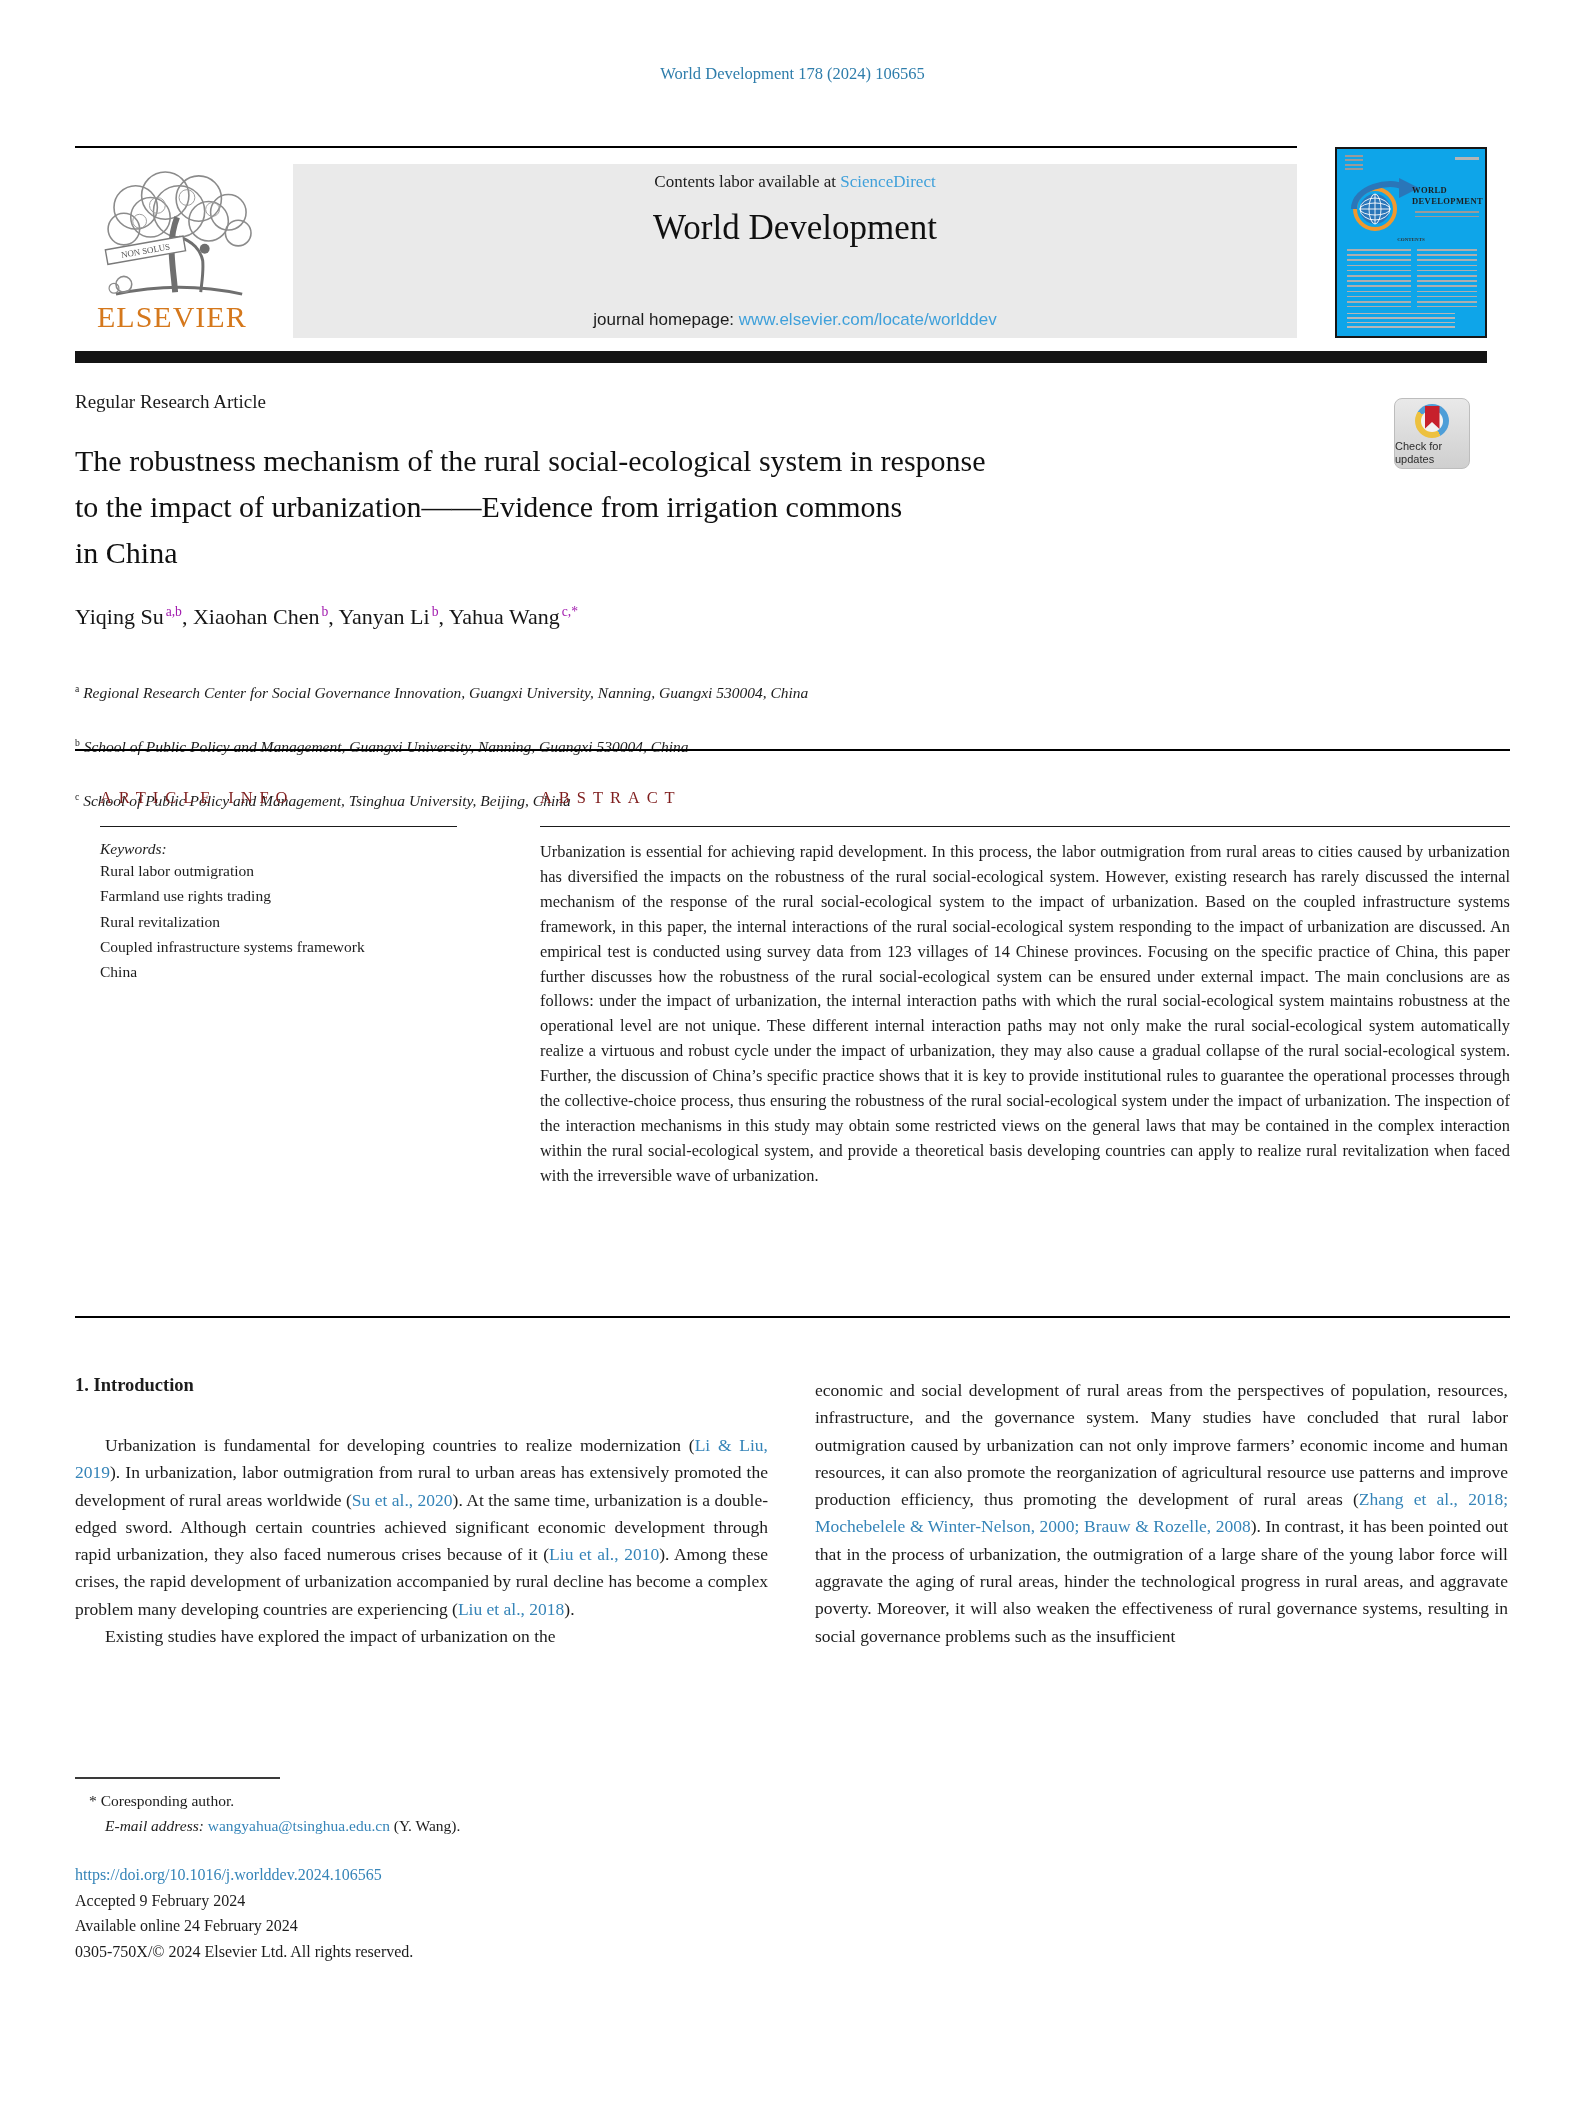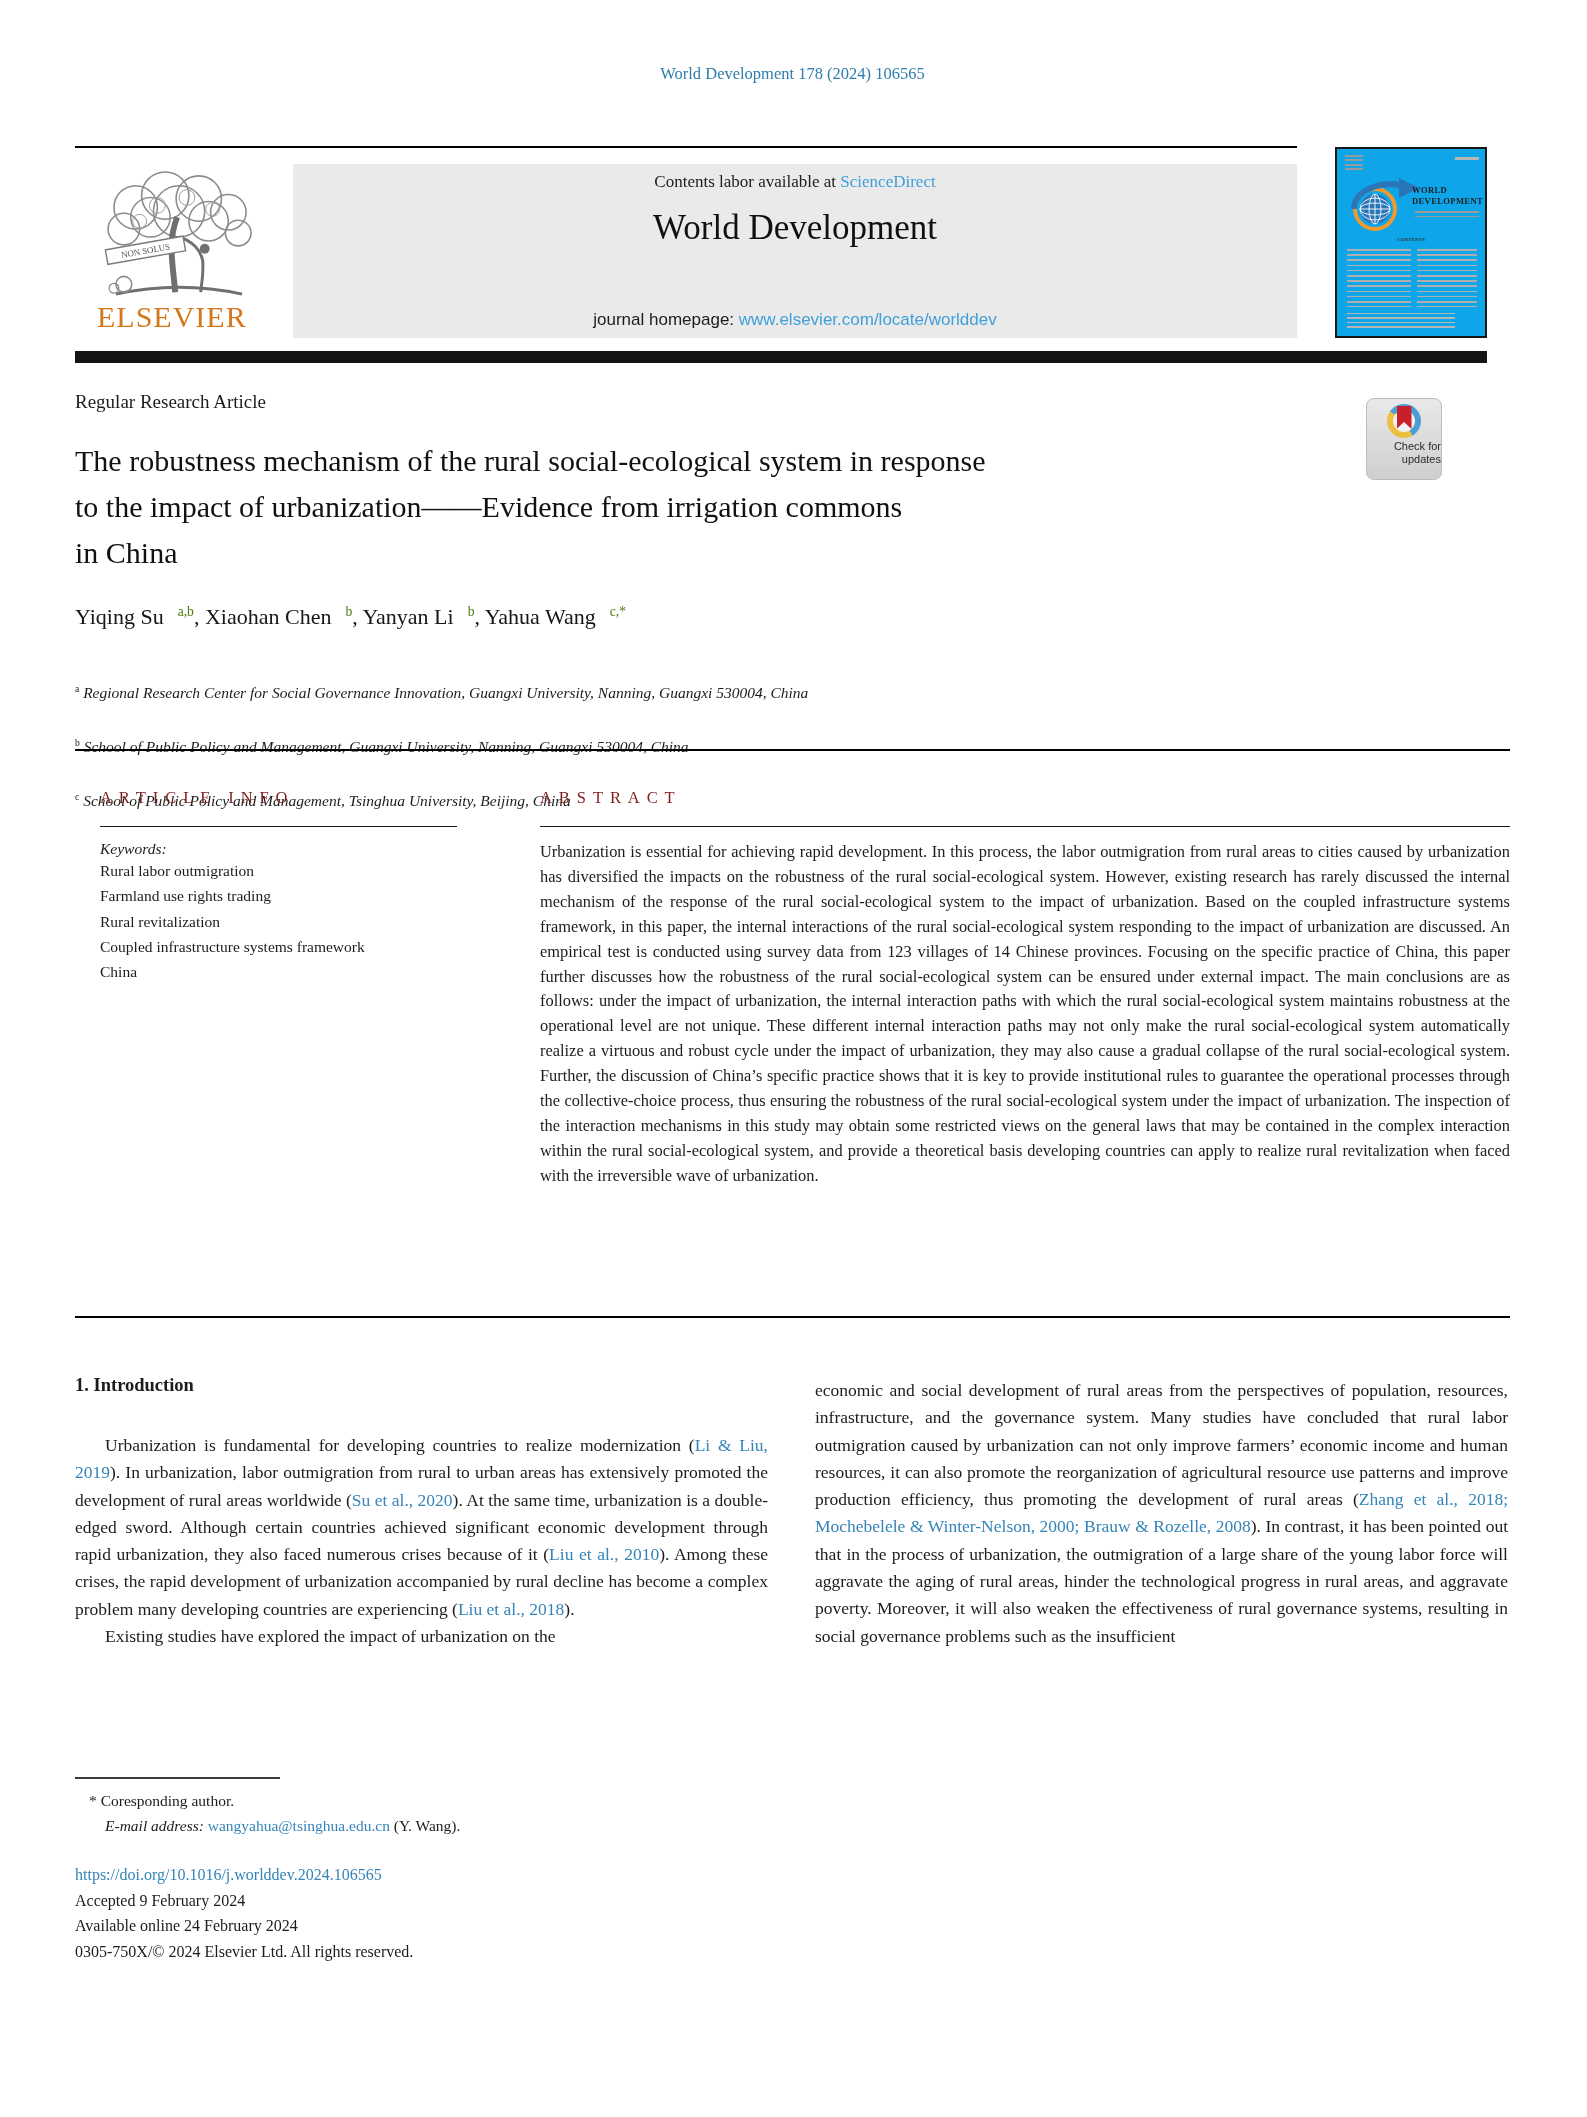--- a/index.html
+++ b/index.html
@@ -44,36 +44,36 @@
   .cov-list-r{position:absolute;left:80px;top:100px;width:60px;height:58px;
               background:repeating-linear-gradient(#aeaeae 0 1.6px,transparent 1.6px 5.2px);}
   .cov-foot{position:absolute;left:10px;top:164px;width:108px;height:15px;
             background:repeating-linear-gradient(#b6b6b6 0 1.5px,transparent 1.5px 4.4px);}
 
   
   .category{position:absolute;top:391px;left:75px;font-size:19px;}
   .title{position:absolute;top:438px;left:75px;width:1280px;margin:0;font-weight:normal;
          font-size:30px;line-height:46px;color:#111;}
   .title .tl{display:block;}
-  .badge{position:absolute;left:1366px;top:398px;width:76px;height:82px;border-radius:8px;
+  .badge{position:absolute;left:1394px;top:398px;width:76px;height:71px;border-radius:8px;
          background:linear-gradient(#e9e9e9,#cfcfcf);border:1px solid #bdbdbd;box-sizing:border-box;
-         text-align:right;cursor:pointer;}
+         text-align:left;cursor:pointer;}
   .ring{position:relative;width:34px;height:34px;margin:5px auto 0;border-radius:50%;
         background:conic-gradient(#4d9ed8 0 150deg,#edc13f 150deg 305deg,#4d9ed8 305deg 360deg);}
   .ring-in{position:absolute;left:6px;top:6px;width:22px;height:22px;border-radius:50%;background:#f2f2f2;}
   .bm{position:absolute;left:50%;top:2px;width:15px;height:23px;margin-left:-7.5px;background:#c7202c;
       clip-path:polygon(0 0,100% 0,100% 100%,50% 70%,0 100%);}
   .badge-txt{margin-top:2px;font-family:"Liberation Sans",sans-serif;font-size:11px;line-height:13px;color:#2b2b2b;}
 
   .authors{position:absolute;top:604px;left:75px;font-size:22px;color:#161616;}
   .affils{position:absolute;top:652px;left:75px;font-size:15.5px;line-height:27px;}
   .affil{display:block;margin-top:27px;}
   .s-i{font-style:italic;}
   .s-sup{font-size:62%;vertical-align:super;line-height:0;}
-  .s-supb{font-size:62%;vertical-align:super;line-height:0;color:#4d7c0f;margin-left:14px;}
+  .s-supb{font-size:62%;vertical-align:super;line-height:0;color:#a21caf;margin-left:2px;}
   .s-link{color:#3584b8;cursor:pointer;}
 
   .rule-a{top:749px;left:75px;width:1435px;height:2px;}
   .rule-b{top:1316px;left:75px;width:1435px;height:2px;}
 
   .info-col{position:absolute;top:788px;left:100px;width:357px;}
   .abs-col{position:absolute;top:788px;left:540px;width:970px;}
   .col-head{font-size:16.5px;letter-spacing:.42em;color:#7f1d1d;padding-bottom:18px;
             border-bottom:1.4px solid #1a1a1a;}
   .kw-label{margin-top:13px;font-style:italic;font-size:15.5px;}

